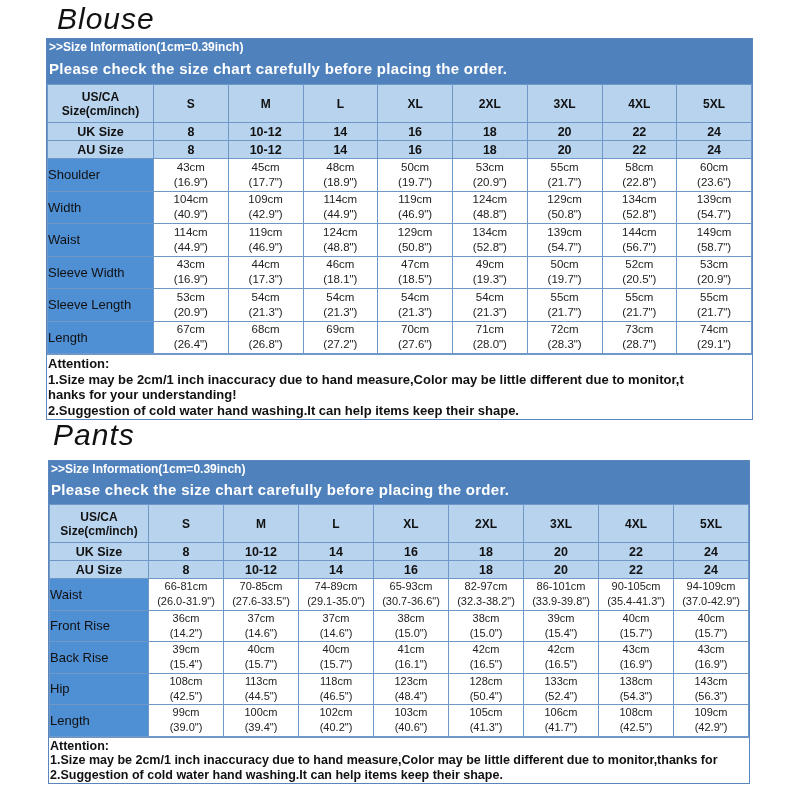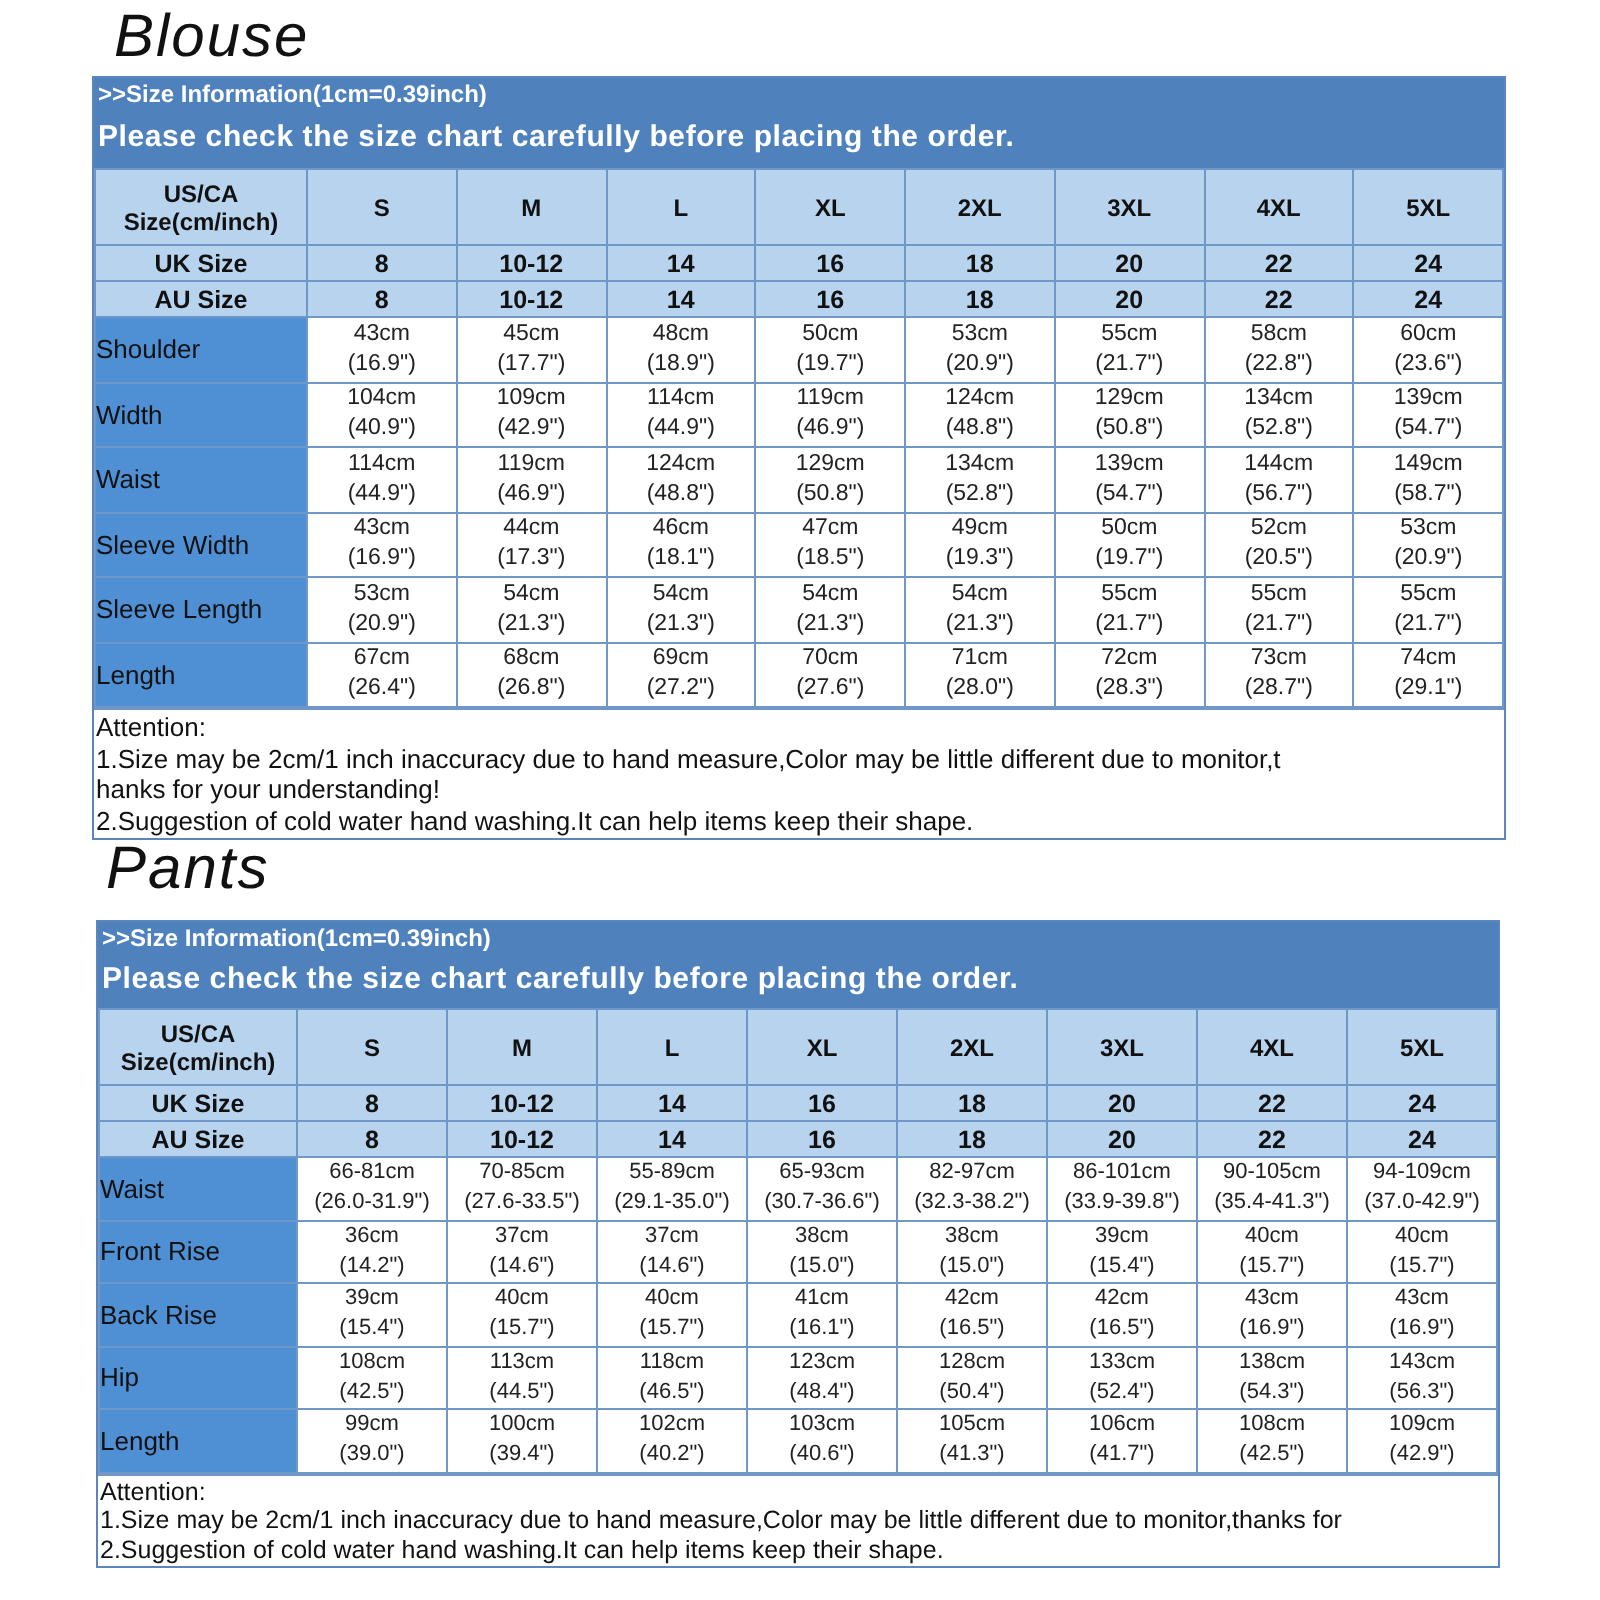--- a/index.html
+++ b/index.html
@@ -65,20 +65,21 @@
   #blouse-chart tr.data td { height: 32.5px; }
   #pants-chart tr.data td { height: 31.5px; }
   #pants-chart td.val { font-size: 11px; }
 
   .attention {
     font-size: 13px;
     line-height: 15.5px;
     color: #111;
     padding: 1px 2px 1px 1px;
     border-top: 1px solid #6f98c9;
+    font-weight: bold;
   }
   #pants-chart .attention { font-size: 12.5px; line-height: 14.5px; }
   .attention .line { display: block; }
 </style>
 </head>
 <body>
 
 <div id="blouse-title" class="section-title">Blouse</div>
 
 <div id="blouse-chart" class="chart">
@@ -265,21 +266,21 @@
         <th>16</th>
         <th>18</th>
         <th>20</th>
         <th>22</th>
         <th>24</th>
       </tr>
     <tr class="data">
           <td class="rowlabel">Waist</td>
           <td class="val"><span>66-81cm</span><br><span>(26.0-31.9")</span></td>
           <td class="val"><span>70-85cm</span><br><span>(27.6-33.5")</span></td>
-          <td class="val"><span>55-89cm</span><br><span>(29.1-35.0")</span></td>
+          <td class="val"><span>74-89cm</span><br><span>(29.1-35.0")</span></td>
           <td class="val"><span>65-93cm</span><br><span>(30.7-36.6")</span></td>
           <td class="val"><span>82-97cm</span><br><span>(32.3-38.2")</span></td>
           <td class="val"><span>86-101cm</span><br><span>(33.9-39.8")</span></td>
           <td class="val"><span>90-105cm</span><br><span>(35.4-41.3")</span></td>
           <td class="val"><span>94-109cm</span><br><span>(37.0-42.9")</span></td>
         </tr>
         <tr class="data">
           <td class="rowlabel">Front Rise</td>
           <td class="val"><span>36cm</span><br><span>(14.2")</span></td>
           <td class="val"><span>37cm</span><br><span>(14.6")</span></td>

